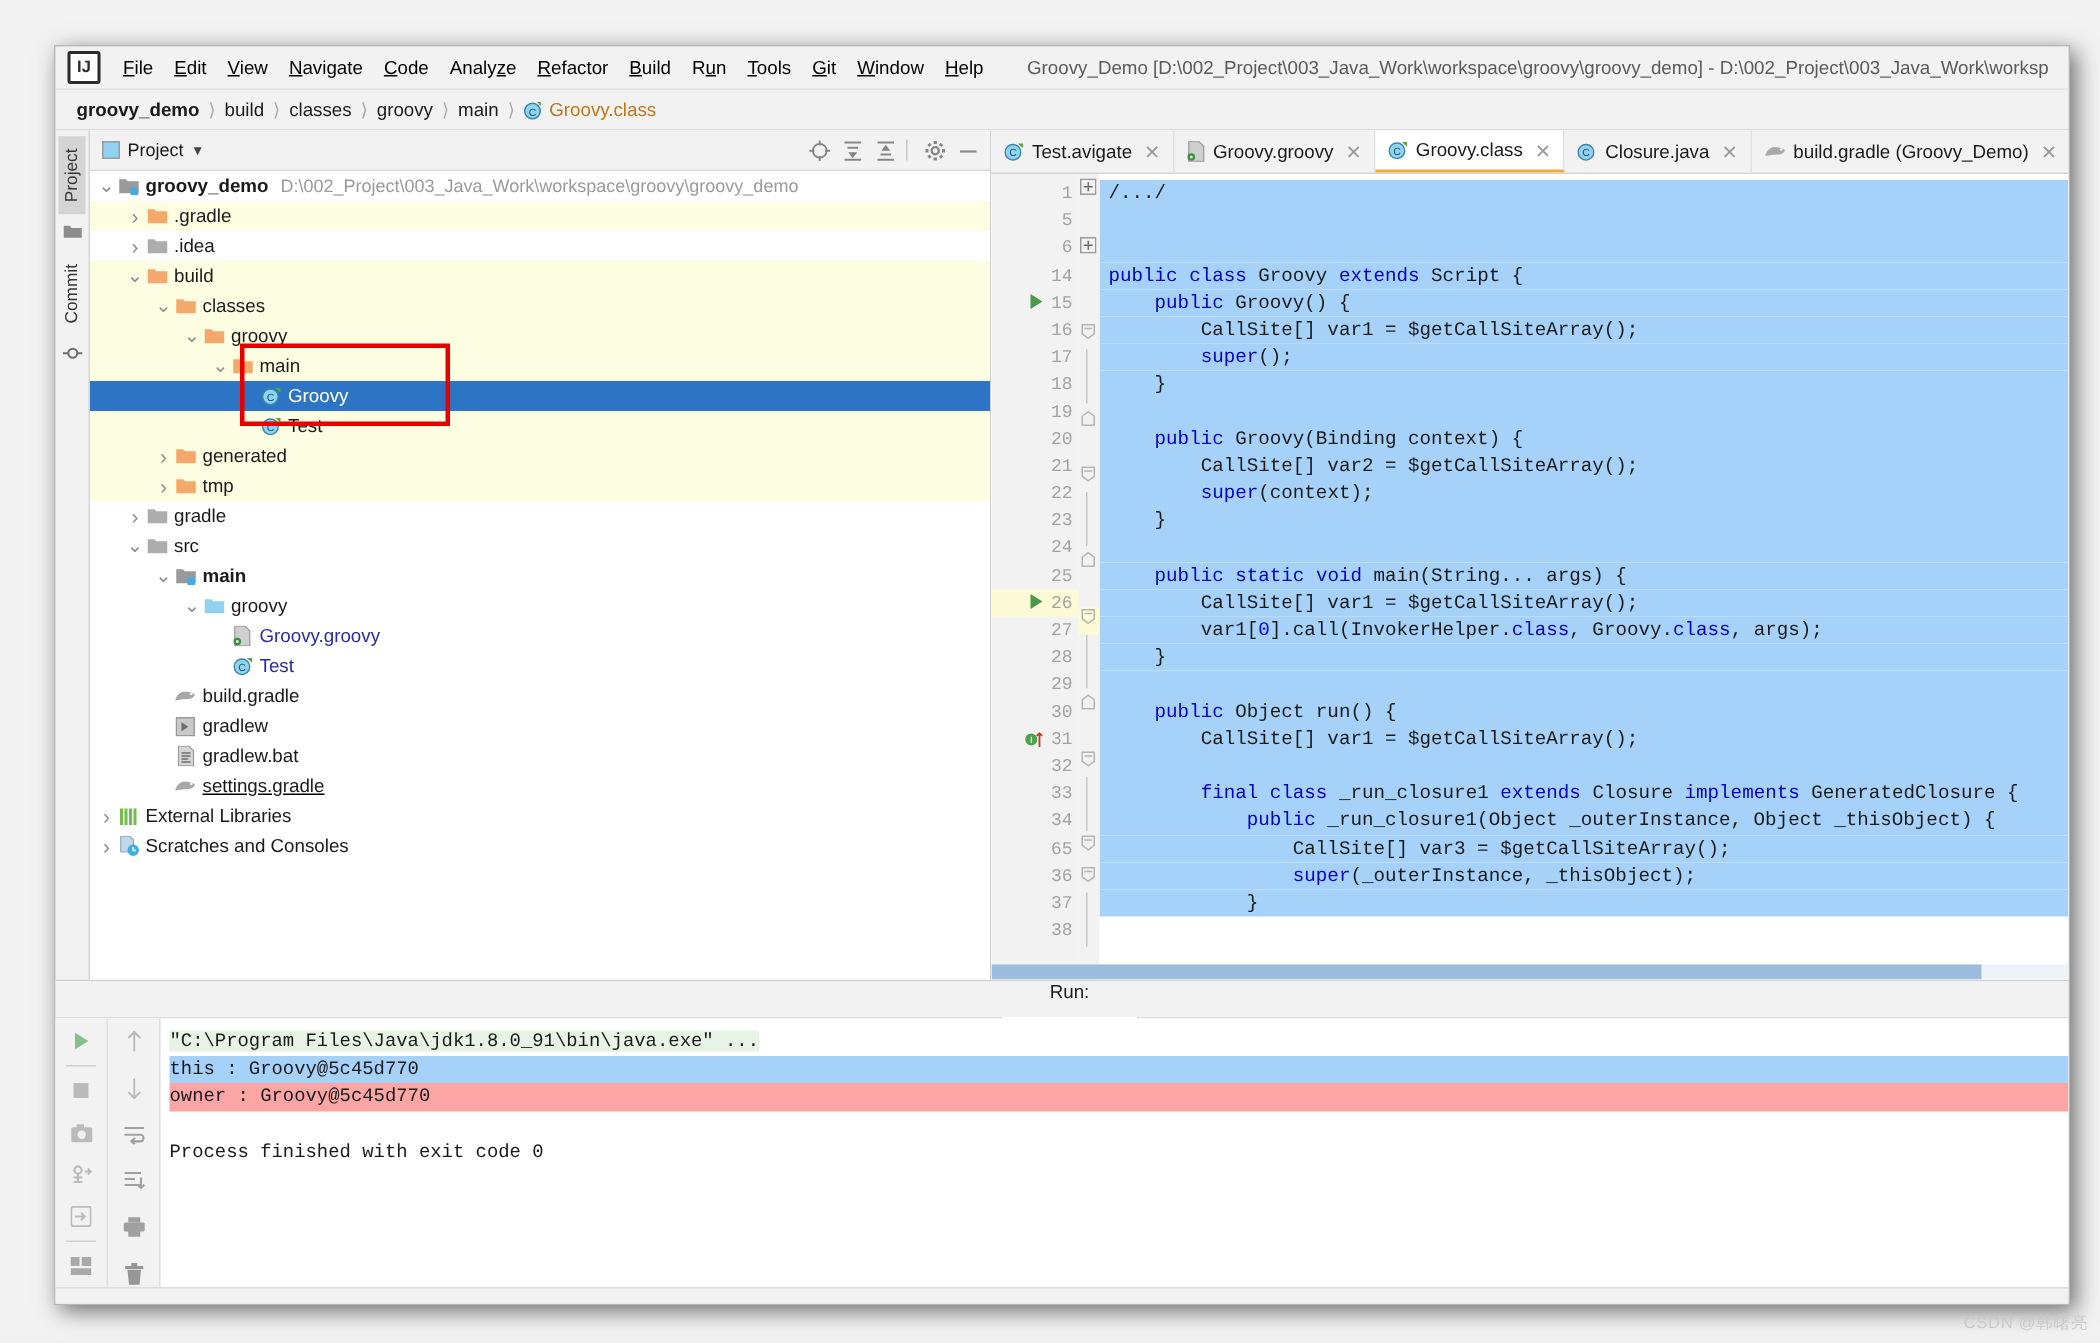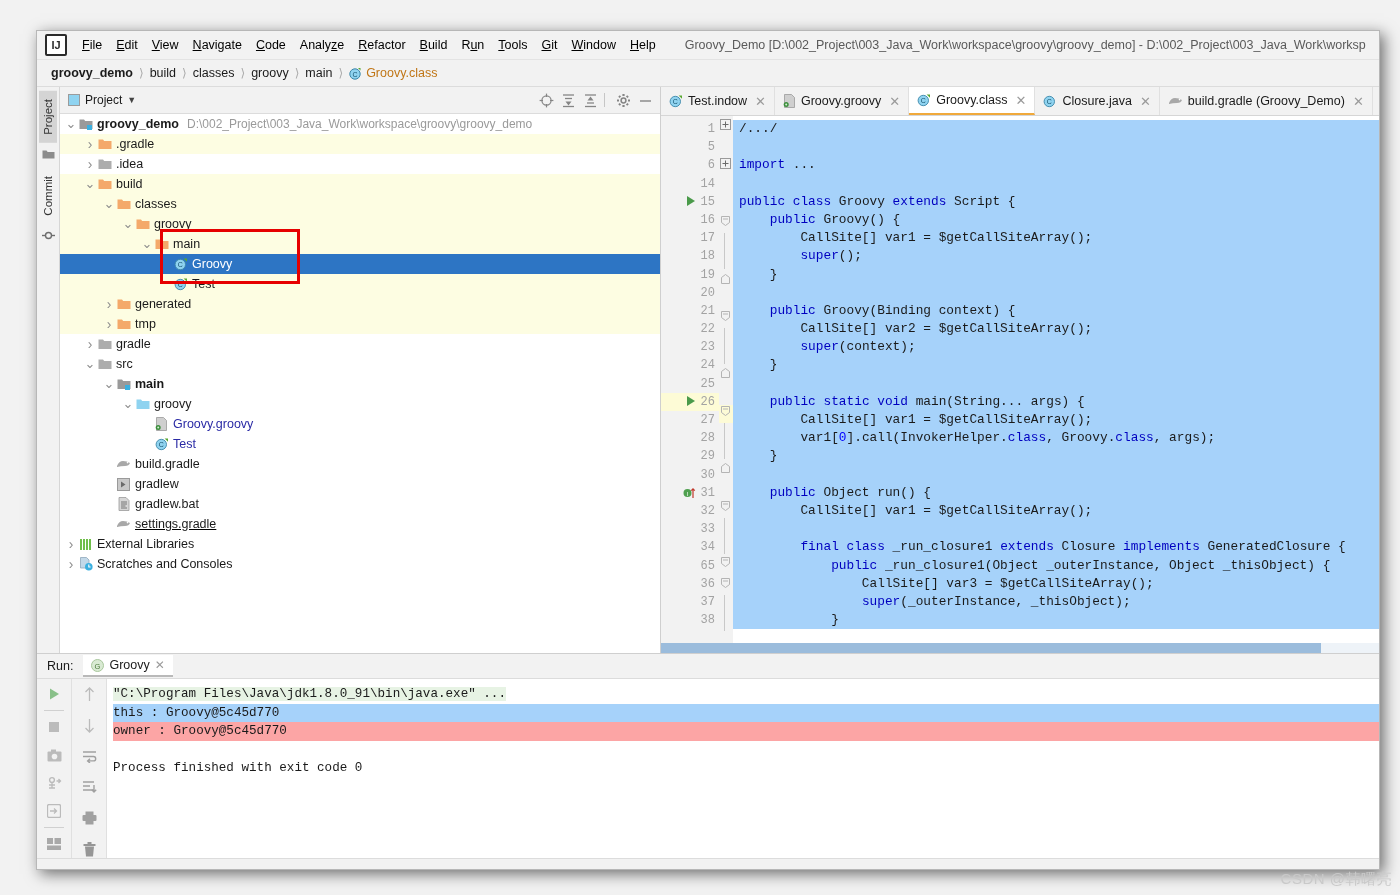--- a/index.html
+++ b/index.html
@@ -102,38 +102,38 @@
   .selbg{background:#a6d2fa;}
   .kw{color:#0000c0;font-weight:normal;}
   .num{color:#0000ff;}
   .hscroll{position:absolute;left:0;right:0;bottom:0;height:10px;background:#eef3f8;}
   .hthumb{position:absolute;left:0;width:660px;height:10px;background:#9bbcdc;}
 
   
   .runpanel{height:auto;background:#fff;border-top:1px solid #cfcfcf;display:flex;
             flex-direction:column;flex:1;}
   .runhead{height:24px;background:#f2f2f2;display:flex;align-items:center;
-           padding-left:10px;gap:10px;border-bottom:1px solid #dcdcdc;}
+           padding-left:10px;gap:10px;border-bottom:1px solid #dcdcdc;flex-direction:column;}
   .runlabel{font-size:12.5px;color:#1a1a1a;}
   .runtab{display:flex;align-items:center;gap:5px;font-size:12.5px;color:#1a1a1a;
           background:#fff;padding:3px 8px;border-bottom:2px solid #b9b9b9;}
   .runbody{flex:1;display:flex;background:#fff;}
   .runtools{width:34px;background:#f2f2f2;border-right:1px solid #e0e0e0;
             display:flex;flex-direction:column;align-items:center;padding-top:6px;gap:10px;}
   .runtools2{width:34px;background:#f2f2f2;border-right:1px solid #e0e0e0;
              display:flex;flex-direction:column;align-items:center;padding-top:6px;gap:13px;}
   .rt{width:18px;height:18px;display:flex;align-items:center;justify-content:center;opacity:.62;}
   .console{flex:1;padding:6px 0 0 6px;font-family:"Liberation Mono",monospace;
            font-size:12.6px;color:#1a1a1a;overflow:hidden;}
   .coline{height:18.6px;line-height:18.6px;white-space:pre;}
 
   
   .bottomstrip{height:18px;background:#f2f2f2;border-top:1px solid #dcdcdc;}
 
-  .watermark{position:absolute;right:8px;bottom:6px;font-size:15px;color:#c9c9c9;
+  .watermark{position:absolute;right:8px;bottom:6px;font-size:11px;color:#c9c9c9;
              letter-spacing:.5px;}
   svg{display:block;}
 </style>
 </head>
 <body>
 
 <div id="shot">
   <div class="window">
 
     <div class="menubar">
@@ -502,21 +502,21 @@
       <div class="editor">
         <div class="tabs" id="editor-tabs">
             <div class="tab">
               <span>
                 <svg width="14" height="14" viewBox="0 0 14 14">
                   <circle cx="6.3" cy="7.5" r="5.2" fill="#8fd3f0" stroke="#3a86a8" stroke-width="0.9"></circle>
                   <text x="6.3" y="10.3" font-size="7" text-anchor="middle" fill="#14506b" font-family="Liberation Sans">C</text>
                   <path d="M9.6 1.6 L13 1.6 L13 4.8 Z" fill="#5aa832"></path>
                 </svg>
               </span>
-              <span>Test.indow</span>
+              <span>Test.avigate</span>
               <span class="x">✕</span>
             </div>
             <div class="tab">
               <span>
                 <svg width="13" height="14" viewBox="0 0 13 14">
                   <path d="M1.5 0.5h7l3 3v10h-10z" fill="#cfcfcf" stroke="#9a9a9a" stroke-width="0.8"></path>
                   <circle cx="3.2" cy="10.6" r="2.5" fill="#3c8f3c"></circle>
                   <circle cx="3.2" cy="10.6" r="1" fill="#d6eed6"></circle>
                 </svg>
               </span>
@@ -691,21 +691,20 @@
               <div class="gline" style="padding: 0px;">
                 <div style="width:1px;height:18px;background:#c8c8c8;margin-left:5px;"></div>
               </div>
               <div class="gline" style="padding: 0px;">
                 <div style="width:1px;height:18px;background:#c8c8c8;margin-left:5px;"></div>
               </div>
             </div>
           <div class="code" id="code">
               <div class="cline selbg"><span style="display:inline-block;width:6px"></span>/.../</div>
               <div class="cline selbg"><span style="display:inline-block;width:6px"></span>&nbsp;</div>
-              <div class="cline selbg"><span style="display:inline-block;width:6px"></span><span class="kw">import</span> ...</div>
               <div class="cline selbg"><span style="display:inline-block;width:6px"></span>&nbsp;</div>
               <div class="cline selbg"><span style="display:inline-block;width:6px"></span><span class="kw">public</span> <span class="kw">class</span> Groovy <span class="kw">extends</span> Script {</div>
               <div class="cline selbg"><span style="display:inline-block;width:6px"></span>    <span class="kw">public</span> Groovy() {</div>
               <div class="cline selbg"><span style="display:inline-block;width:6px"></span>        CallSite[] var1 = $getCallSiteArray();</div>
               <div class="cline selbg"><span style="display:inline-block;width:6px"></span>        <span class="kw">super</span>();</div>
               <div class="cline selbg"><span style="display:inline-block;width:6px"></span>    }</div>
               <div class="cline selbg"><span style="display:inline-block;width:6px"></span>&nbsp;</div>
               <div class="cline selbg"><span style="display:inline-block;width:6px"></span>    <span class="kw">public</span> Groovy(Binding context) {</div>
               <div class="cline selbg"><span style="display:inline-block;width:6px"></span>        CallSite[] var2 = $getCallSiteArray();</div>
               <div class="cline selbg"><span style="display:inline-block;width:6px"></span>        <span class="kw">super</span>(context);</div>

